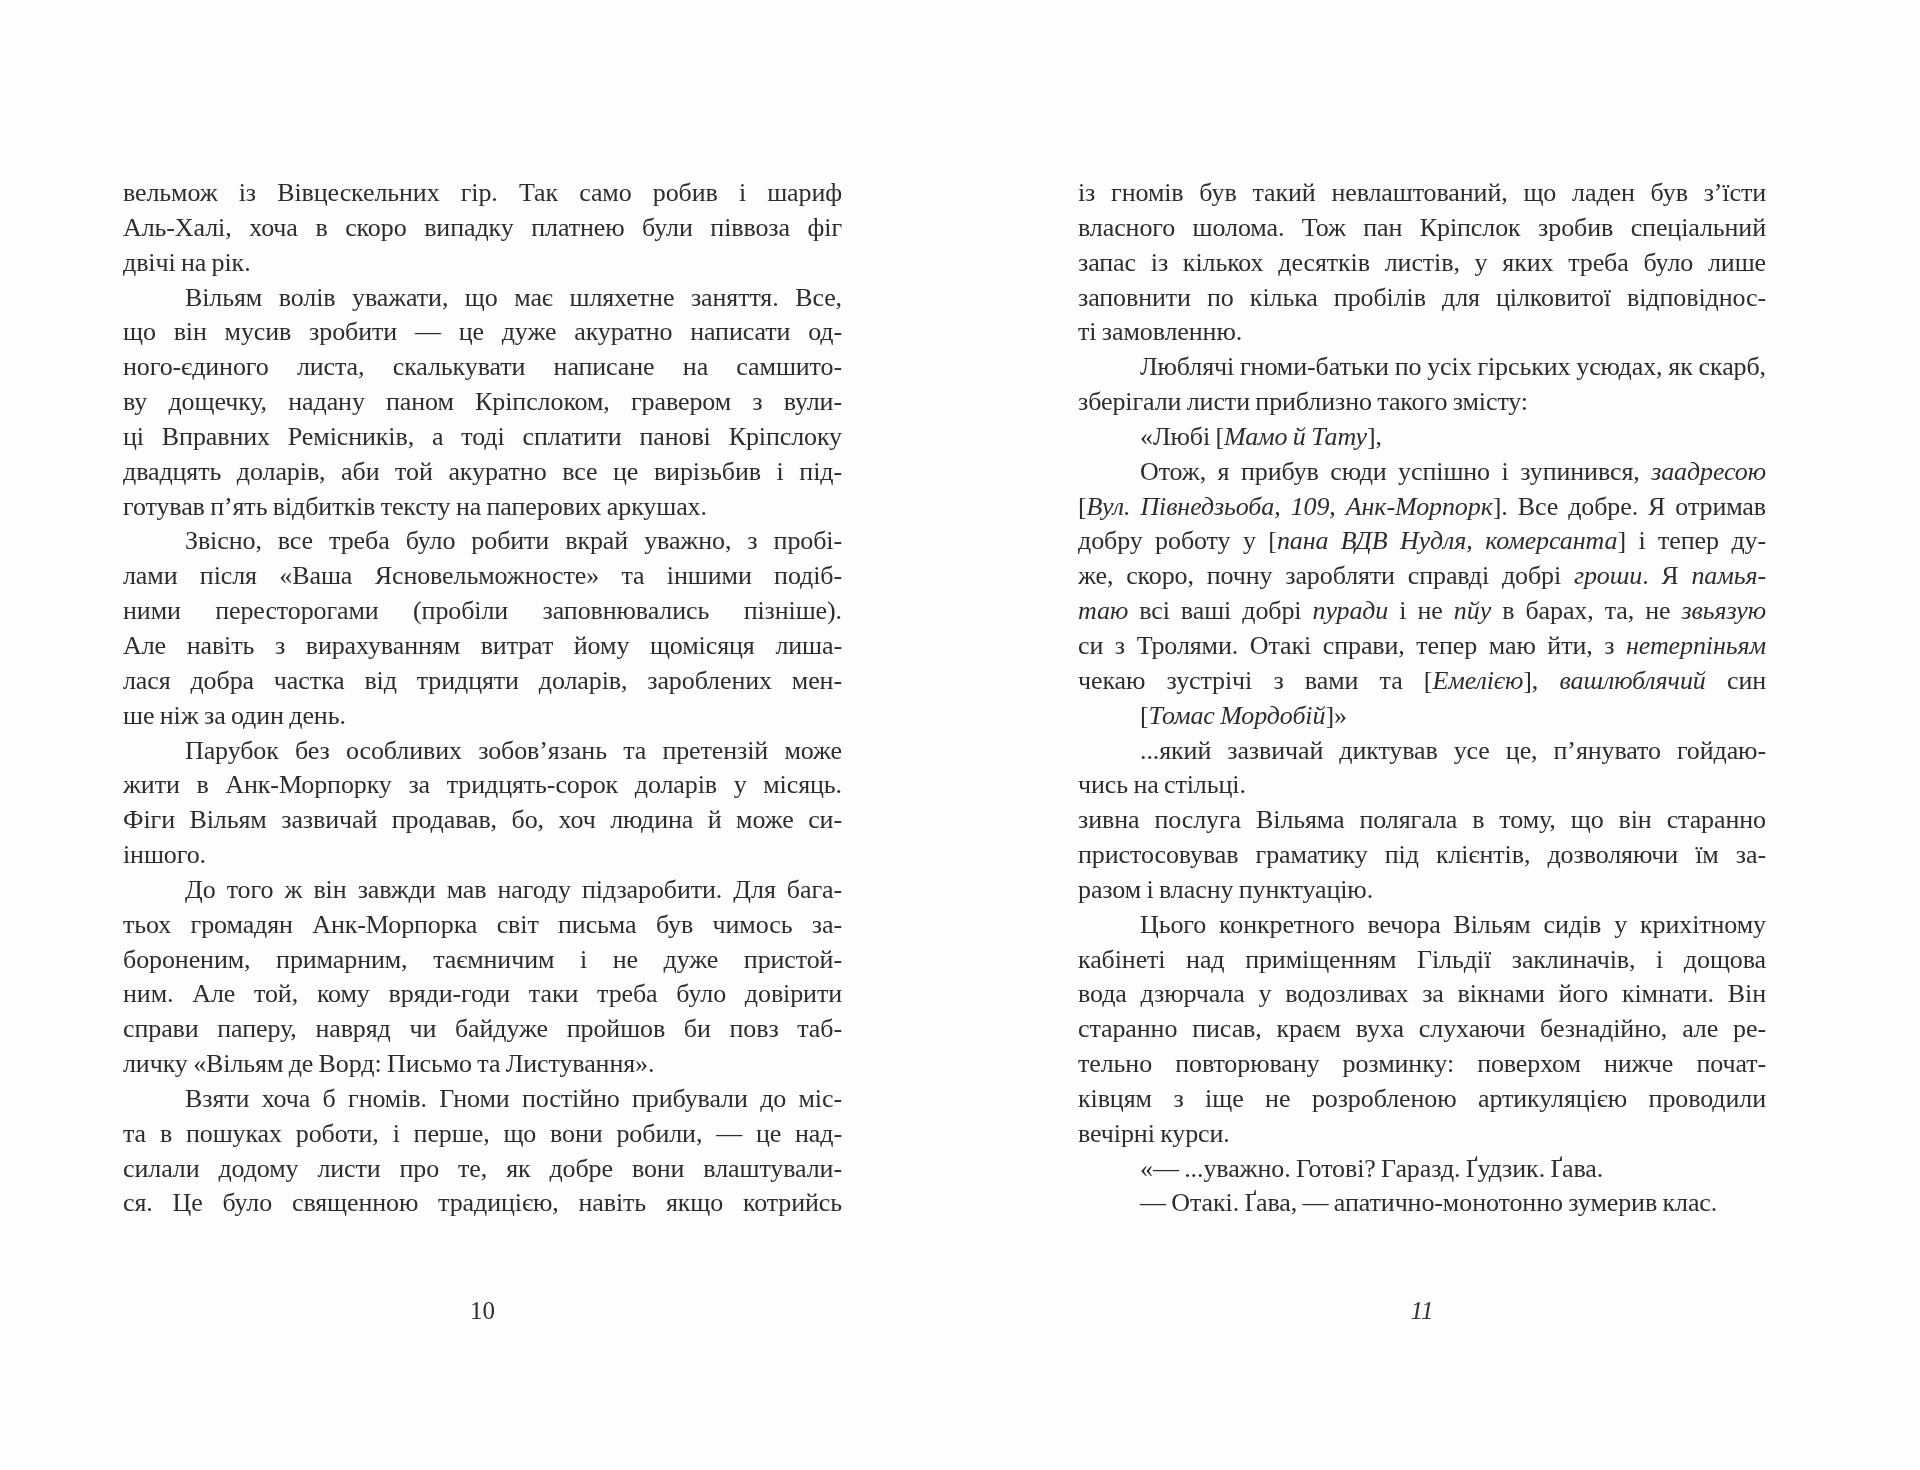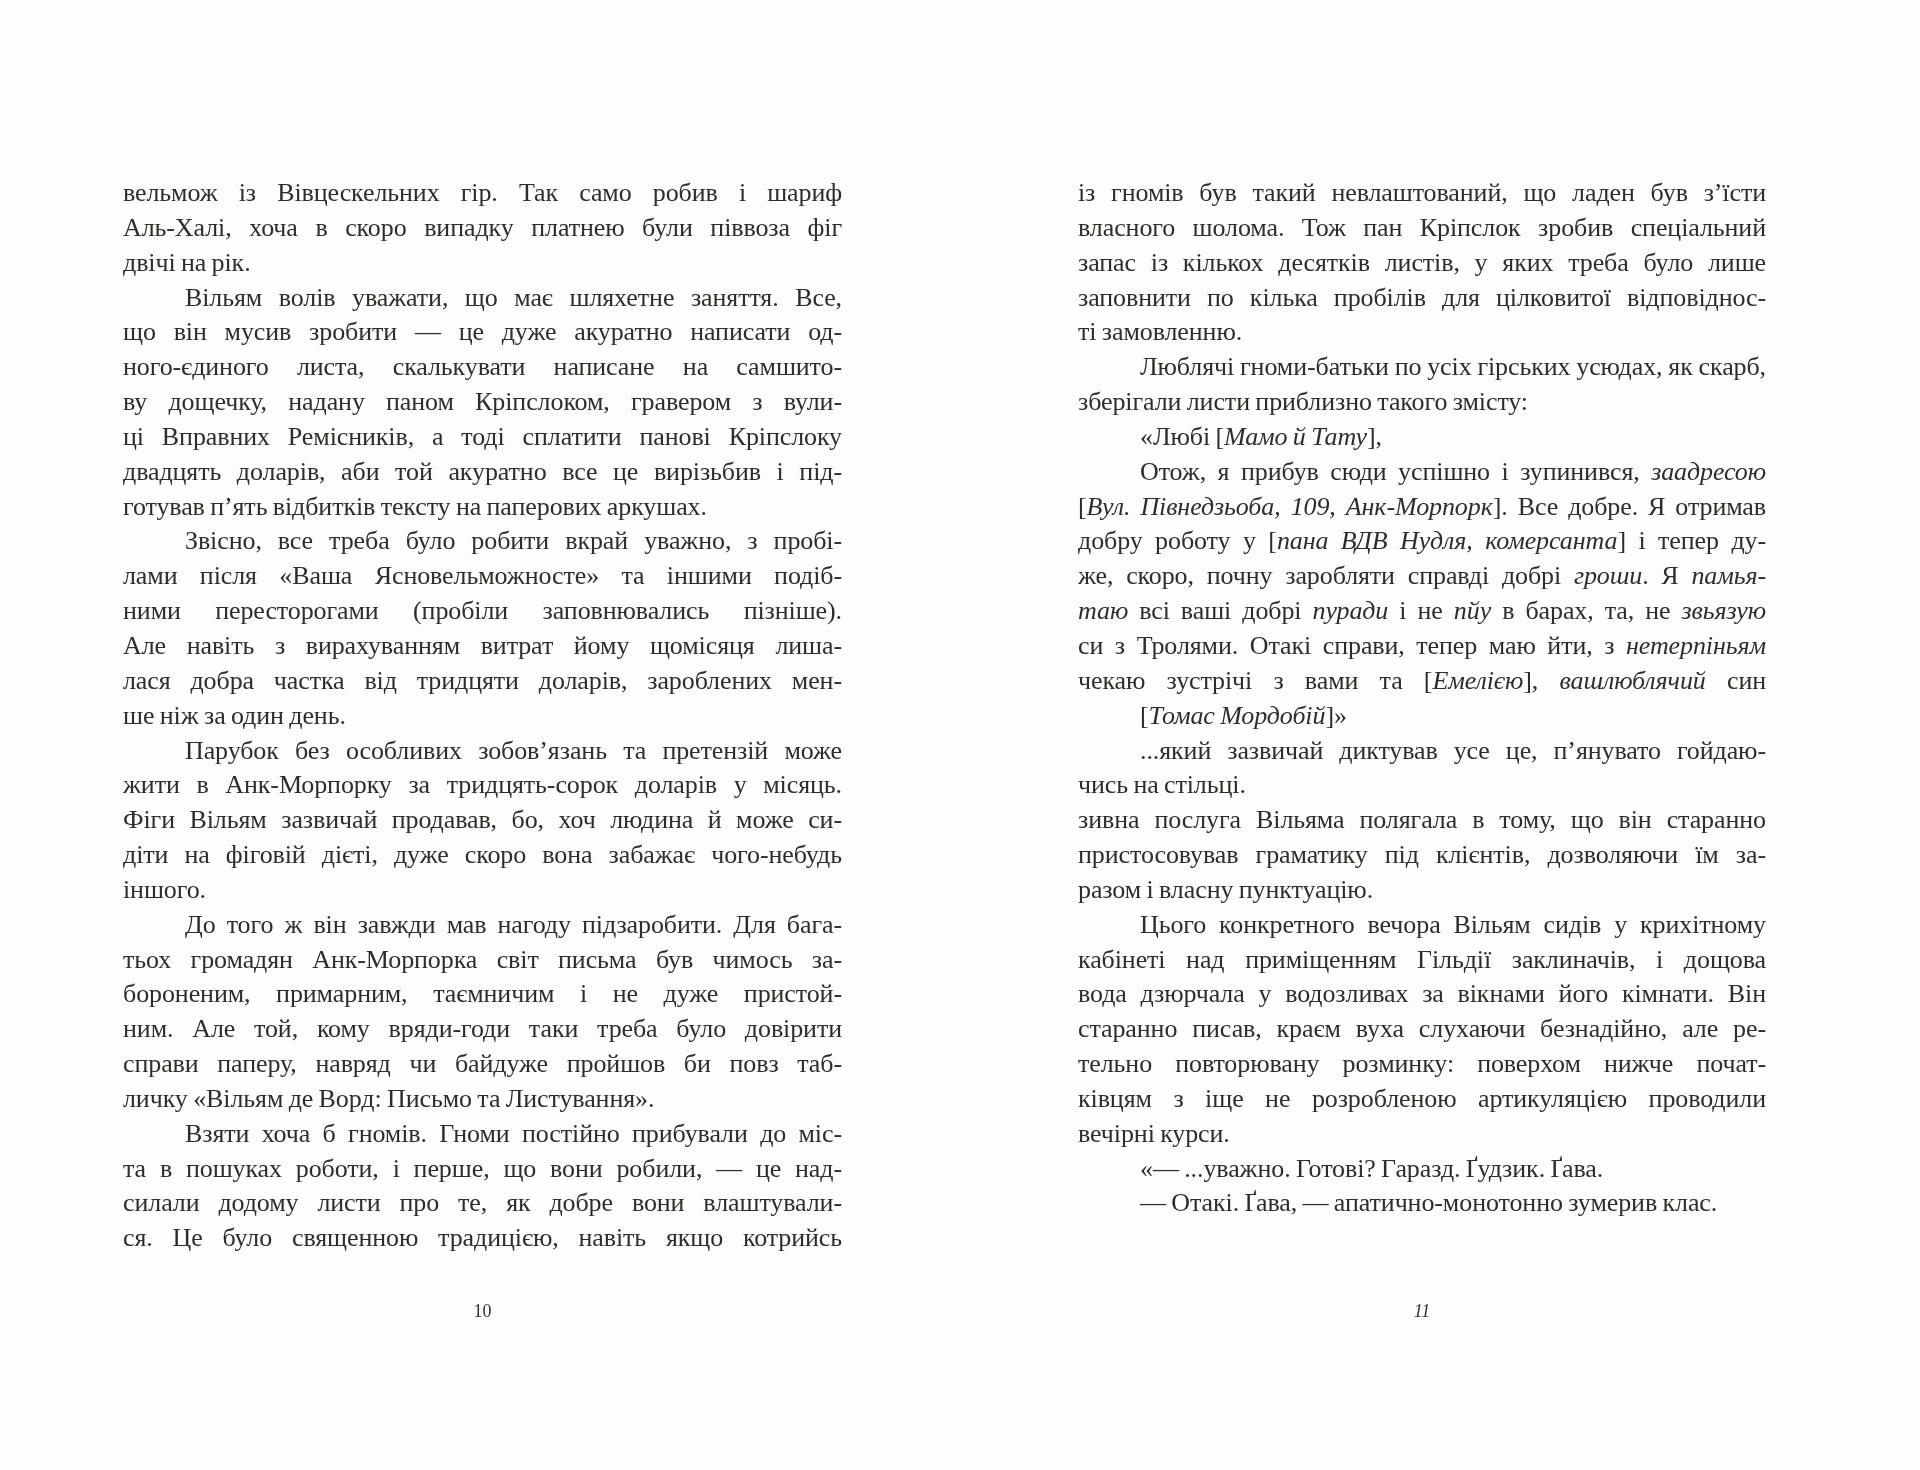--- a/index.html
+++ b/index.html
@@ -42,21 +42,21 @@
   }
   .line.indent {
     text-indent: 62px;
   }
   .it {
     font-style: italic;
   }
   .pagenum {
     position: absolute;
     top: 1296px;
-    font-size: 18px;
+    font-size: 25px;
     line-height: 30px;
     color: #33312e;
     text-align: center;
   }
   .pagenum.left  { left: 123px;  width: 719px; }
   .pagenum.right { left: 1078px; width: 688px; font-style: italic; }
 </style>
 </head>
 <body>
 
@@ -75,21 +75,20 @@
       <div class="line end"><span>готував п’ять відбитків тексту на паперових аркушах.</span></div>
       <div class="line indent"><span>Звісно, все треба було робити вкрай уважно, з пробі-</span></div>
       <div class="line"><span>лами після «Ваша Ясновельможносте» та іншими подіб-</span></div>
       <div class="line"><span>ними пересторогами (пробіли заповнювались пізніше).</span></div>
       <div class="line"><span>Але навіть з вирахуванням витрат йому щомісяця лиша-</span></div>
       <div class="line"><span>лася добра частка від тридцяти доларів, зароблених мен-</span></div>
       <div class="line end"><span>ше ніж за один день.</span></div>
       <div class="line indent"><span>Парубок без особливих зобов’язань та претензій може</span></div>
       <div class="line"><span>жити в Анк-Морпорку за тридцять-сорок доларів у місяць.</span></div>
       <div class="line"><span>Фіги Вільям зазвичай продавав, бо, хоч людина й може си-</span></div>
-      <div class="line"><span>діти на фіговій дієті, дуже скоро вона забажає чого-небудь</span></div>
       <div class="line end"><span>іншого.</span></div>
       <div class="line indent"><span>До того ж він завжди мав нагоду підзаробити. Для бага-</span></div>
       <div class="line"><span>тьох громадян Анк-Морпорка світ письма був чимось за-</span></div>
       <div class="line"><span>бороненим, примарним, таємничим і не дуже пристой-</span></div>
       <div class="line"><span>ним. Але той, кому вряди-годи таки треба було довірити</span></div>
       <div class="line"><span>справи паперу, навряд чи байдуже пройшов би повз таб-</span></div>
       <div class="line end"><span>личку «Вільям де Ворд: Письмо та Листування».</span></div>
       <div class="line indent"><span>Взяти хоча б гномів. Гноми постійно прибували до міс-</span></div>
       <div class="line"><span>та в пошуках роботи, і перше, що вони робили, — це над-</span></div>
       <div class="line"><span>силали додому листи про те, як добре вони влаштували-</span></div>

